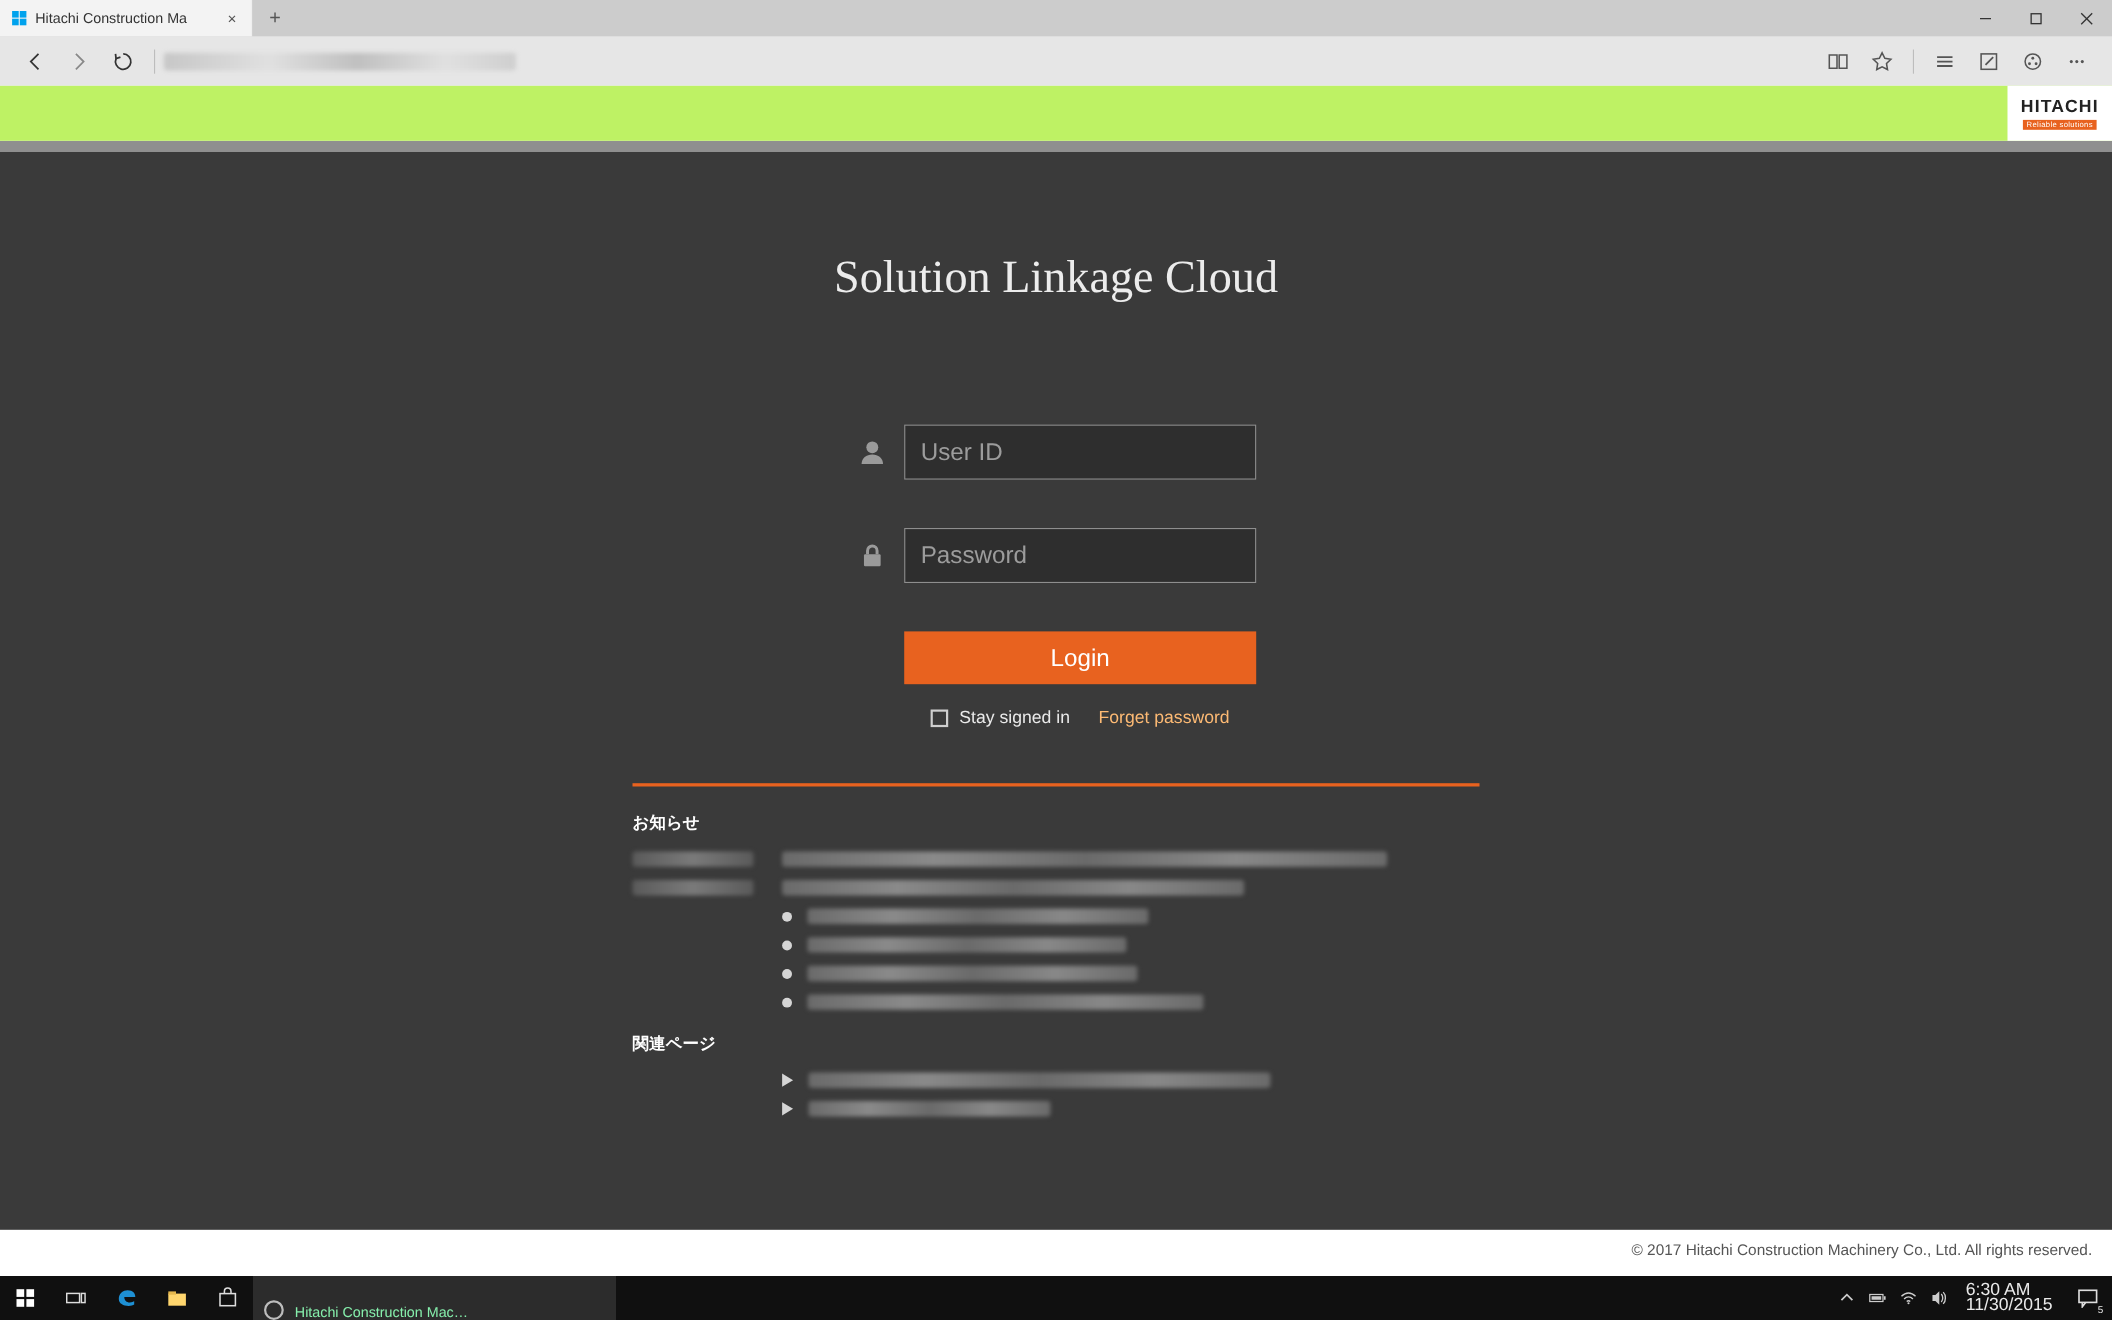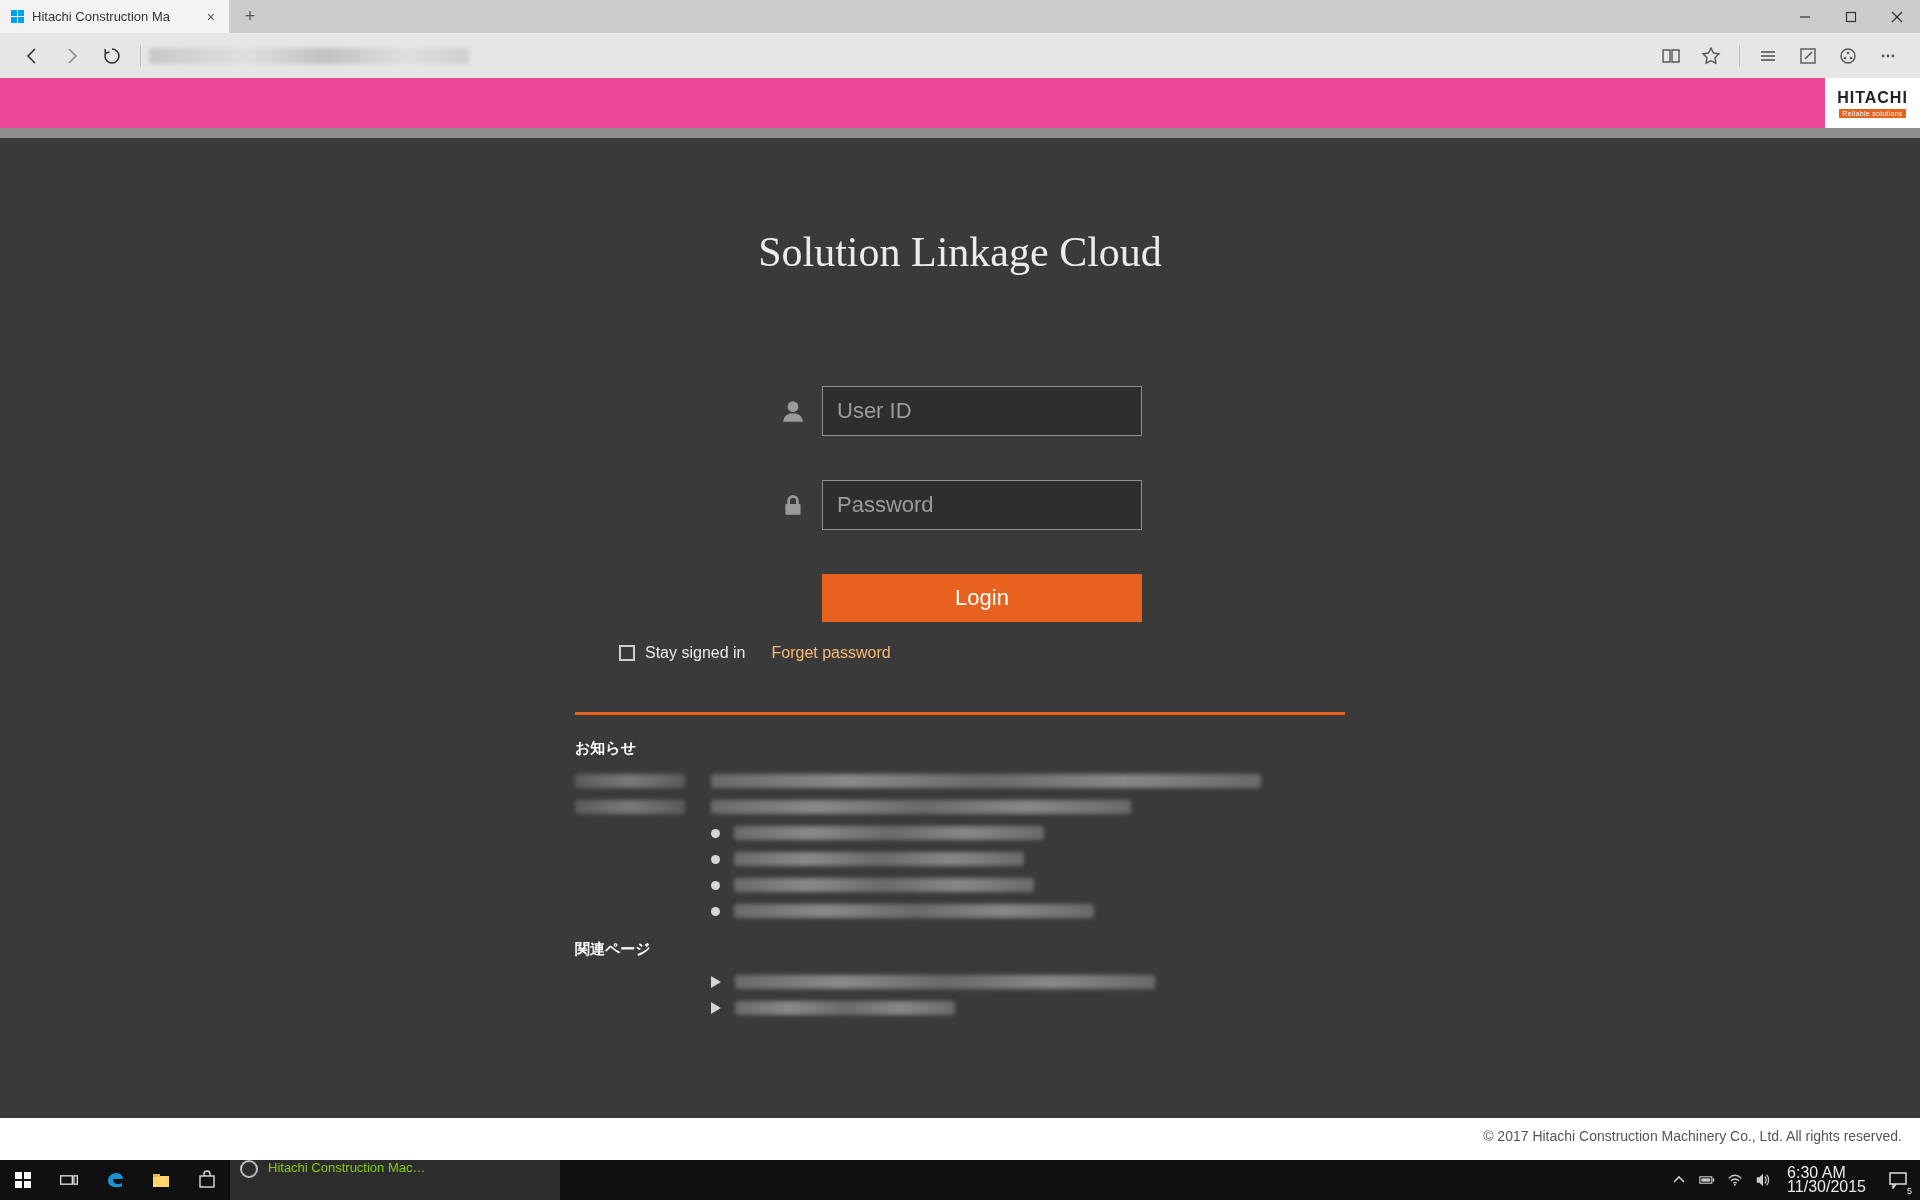--- a/index.html
+++ b/index.html
@@ -30,21 +30,21 @@
   .url-blur {
     width: 320px; height: 16px; border-radius: 3px;
     background: linear-gradient(90deg, #c7c7c7, #e0e0e0 30%, #c0c0c0 55%, #e0e0e0 80%, #cfcfcf);
     filter: blur(2px);
   }
   .right-icons { display: flex; align-items: center; }
   .r-icon { width: 40px; height: 45px; display: flex; align-items: center; justify-content: center; color: #555; }
   .r-icon svg { width: 20px; height: 20px; }
 
   
-  .site-header { height: 50px; background: #ec4899; position: relative; text-decoration: underline; }
+  .site-header { height: 50px; background: #bef264; position: relative; text-decoration: underline; }
   .brand-box {
     position: absolute; right: 0; top: 0; width: 95px; height: 50px; background: #fff;
     display: flex; flex-direction: column; align-items: center; justify-content: center;
   }
   .brand-text { font-weight: 800; letter-spacing: 1px; font-size: 16px; color: #222; font-family: Arial, sans-serif; }
   .brand-sub { font-size: 7px; background: #e8621f; color: #fff; padding: 1px 3px; margin-top: 2px; letter-spacing: 0.3px; }
 
   .gray-strip { height: 10px; background: #8f8f8f; }
 
   
@@ -61,21 +61,21 @@
     width: 320px; height: 50px; background: #2e2e2e; border: 1px solid #8e8e8e;
     color: #ddd; font-size: 22px; padding: 0 14px; outline: none;
   }
   .text-input::placeholder { color: #9c9c9c; }
 
   .login-btn {
     width: 320px; height: 48px; background: #e8621f; color: #fff; border: none;
     font-size: 22px; cursor: pointer; margin-left: 44px;
   }
 
-  .opts { margin-top: 22px; margin-left: 44px; display: flex; gap: 26px; font-size: 16px; }
+  .opts { margin-top: 22px; margin-left: 44px; display: flex; justify-content: center; gap: 26px; font-size: 16px; }
   .check-row { display: flex; align-items: center; gap: 10px; cursor: pointer; }
   .check-box { width: 16px; height: 16px; border: 2px solid #cfcfcf; }
   .link-text { cursor: pointer; color: #fdba74; }
 
   .divider { width: 770px; height: 3px; background: #e8621f; margin: 50px auto 0; }
 
   .news { width: 770px; margin: 24px auto 0; text-align: left; }
   .sec-title { font-size: 15px; font-weight: 700; color: #fff; margin-bottom: 16px; }
   .news-row { display: flex; align-items: center; margin: 12px 0; }
   .news-date {
@@ -95,22 +95,22 @@
   .copyright-bar { height: 36px; background: #fff; display: flex; align-items: center; justify-content: flex-end; padding-right: 18px; font-size: 14px; color: #555; }
 
   
   .taskbar {
     position: absolute; left: 0; right: 0; bottom: 0; height: 40px; background: #101010;
     display: flex; align-items: center; color: #ddd; font-size: 13px;
   }
   .tb-icon { width: 46px; height: 40px; display: flex; align-items: center; justify-content: center; }
   .tb-icon svg { width: 20px; height: 20px; }
   .cortana {
-    display: flex; align-items: flex-start; background: #2c2c2c; height: 40px; width: 330px; padding: 0 10px;
-    color: #84cc16; gap: 10px;
+    display: flex; align-items: flex-end; background: #2c2c2c; height: 40px; width: 330px; padding: 0 10px;
+    color: #86efac; gap: 10px;
   }
   .cortana .ring { width: 18px; height: 18px; border: 2px solid #bdbdbd; border-radius: 50%; }
   .tb-right { margin-left: auto; display: flex; align-items: center; height: 40px; }
   .tray-icon { width: 28px; height: 40px; display: flex; align-items: center; justify-content: center; color: #ccc; }
   .tray-icon svg { width: 16px; height: 16px; }
   .clock { text-align: left; font-size: 16px; line-height: 14px; padding: 0 10px; color: #eaeaea; }
   .notif { width: 44px; height: 40px; display: flex; align-items: center; justify-content: center; position: relative; }
   .notif-badge { position: absolute; right: 6px; bottom: 4px; font-size: 9px; background: #101010; color: #eaeaea; padding: 0 2px; }
 </style>
 </head>

